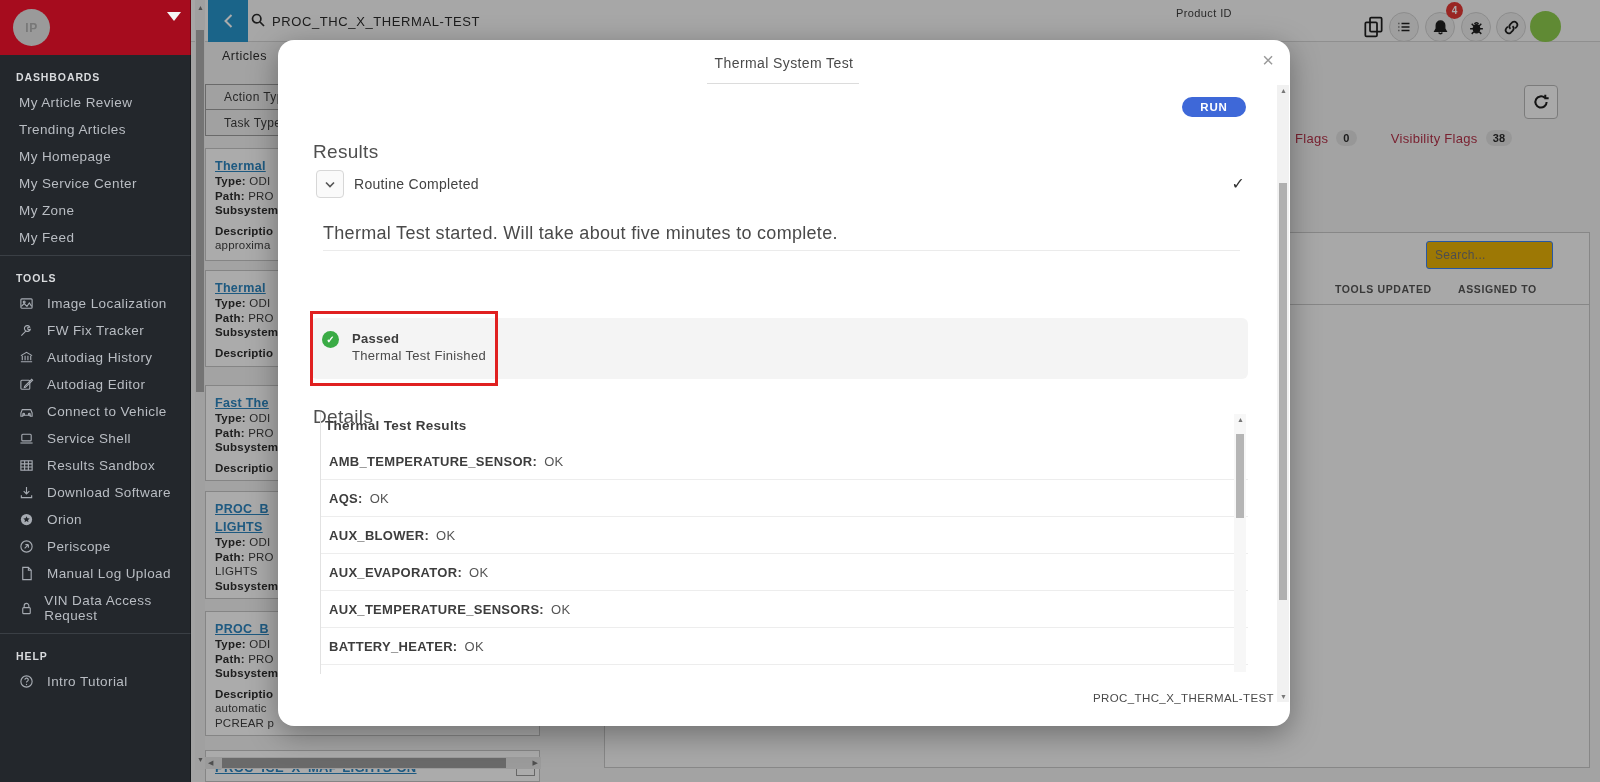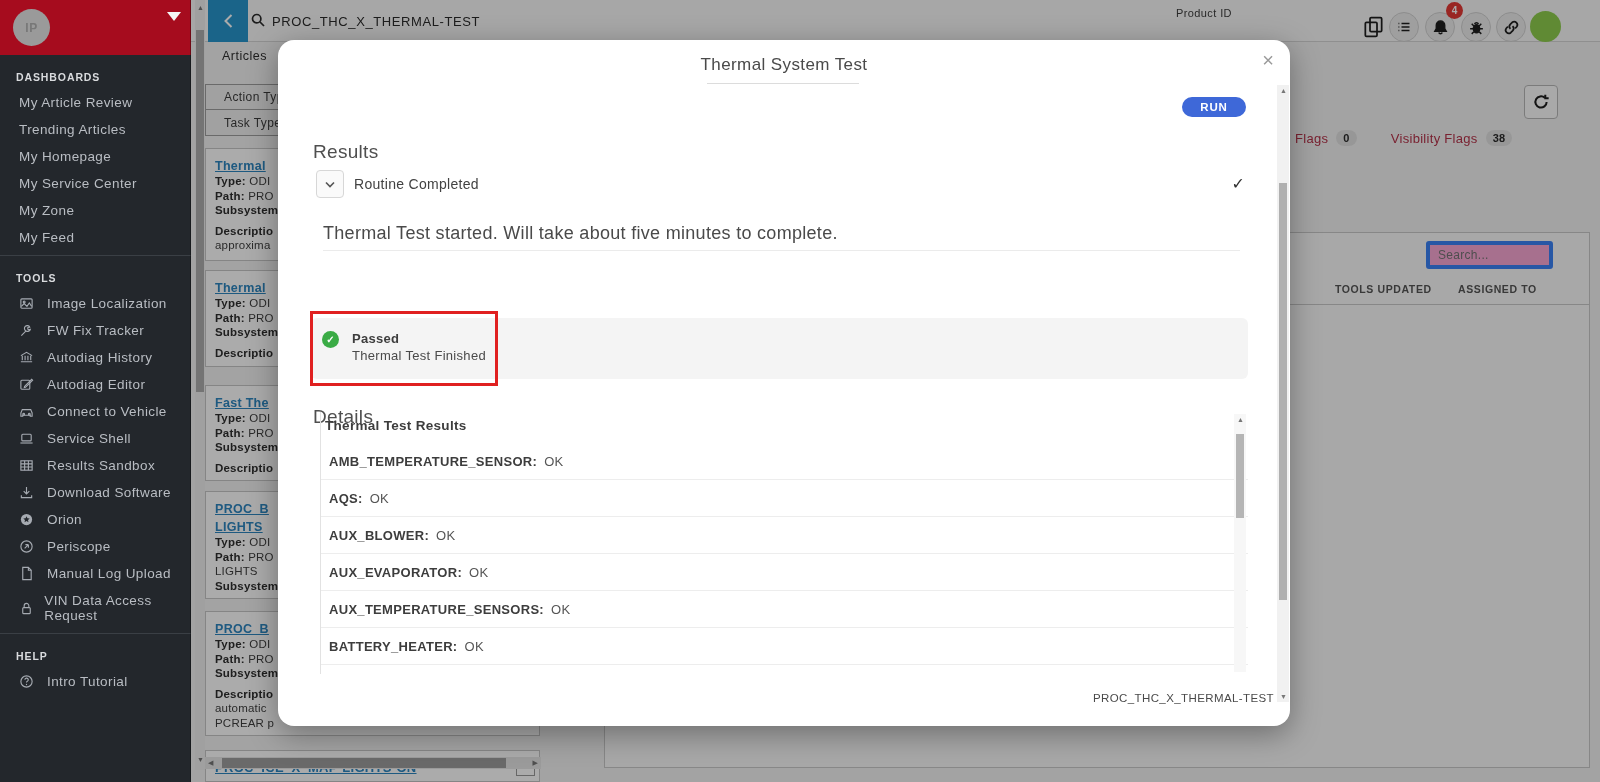--- a/index.html
+++ b/index.html
@@ -50,29 +50,29 @@
   .vscroll { position:absolute; left:5px; top:0; width:10px; height:770px; background:#efefef; }
   .vscroll .thumb { position:absolute; left:1px; top:30px; width:8px; height:362px; background:#adadad; }
   .hscroll { position:absolute; left:15px; top:757px; width:336px; height:12px; background:#e7e7e7; }
   .hscroll .thumb { position:absolute; left:17px; top:1px; width:284px; height:10px; background:#9f9f9f; }
 
   .refresh-btn { position:absolute; left:1334px; top:85px; width:34px; height:34px; background:#fdfdfd; border:1px solid #b8b8b8; border-radius:4px; display:flex; align-items:center; justify-content:center; color:#1e1e1e; cursor:pointer; }
   .flags-row { position:absolute; left:1105px; top:130px; display:flex; align-items:center; font-size:13px; color:#b5334a; letter-spacing:.3px; }
   .count-pill { background:#e2e2e2; color:#2a2a2a; font-size:11px; font-weight:bold; border-radius:9px; padding:2px 7px; margin-left:8px; }
   .flags-row .spacer { width:34px; }
   .right-card { position:absolute; left:414px; top:232px; width:986px; height:536px; background:#fbfbfb; border:1px solid #c9c9c9; }
-  .search-input { position:absolute; right:36px; top:8px; width:127px; height:28px; border:4px solid #3b82f6; border-radius:3px; background:#f9a8d4; font-family:inherit; font-size:12px; color:#555; padding:0 8px; letter-spacing:.3px; outline:none; }
+  .search-input { position:absolute; right:36px; top:8px; width:127px; height:28px; border:1px solid #3b82f6; border-radius:3px; background:#eab308; font-family:inherit; font-size:12px; color:#555; padding:0 8px; letter-spacing:.3px; outline:none; }
   .col-hdrs { position:absolute; left:0; top:50px; width:100%; border-bottom:1px solid #c9c9c9; height:22px; }
   .col-hdr { position:absolute; top:0; font-size:10.5px; font-weight:bold; color:#555; letter-spacing:.6px; }
 
   .overlay { position:absolute; inset:0; background:rgba(0,0,0,0.33); z-index:50; }
 
   
   .modal { position:absolute; left:278px; top:40px; width:1012px; height:686px; background:#ffffff; border-radius:16px; z-index:60; box-shadow:0 8px 30px rgba(0,0,0,.35); }
-  .m-title { position:absolute; left:0; top:15px; width:100%; text-align:center; font-size:17px; color:#4a4a4a; letter-spacing:.4px; }
+  .m-title { position:absolute; left:0; top:15px; width:100%; text-align:center; font-size:14px; color:#4a4a4a; letter-spacing:.4px; }
   .m-title-rule { position:absolute; left:429px; top:43px; width:152px; border-bottom:1px solid #dcdcdc; }
   .m-close { position:absolute; right:16px; top:10px; font-size:20px; color:#9a9a9a; cursor:pointer; line-height:20px; }
   .run-btn { position:absolute; left:904px; top:57px; width:64px; height:20px; border:none; border-radius:16px; background:#3e68d8; color:#fff; font-family:inherit; font-size:11.5px; font-weight:bold; letter-spacing:.8px; cursor:pointer; }
   .m-h { font-size:19px; color:#4f4f4f; letter-spacing:.3px; }
   #results-h { position:absolute; left:35px; top:101px; }
   .collapse-row { position:absolute; left:38px; top:130px; width:934px; height:28px; }
   .chev-btn { position:absolute; left:0; top:0; width:28px; height:28px; background:#fafafa; border:1px solid #d7d7d7; border-radius:4px; display:flex; align-items:center; justify-content:center; color:#555; cursor:pointer; }
   .routine-lbl { position:absolute; left:38px; top:6px; font-size:14px; color:#424242; letter-spacing:.3px; }
   .m-check { position:absolute; right:5px; top:4px; font-size:16px; color:#2f2f2f; }
   .m-msg { position:absolute; left:45px; top:183px; font-size:18px; color:#4a4a4a; letter-spacing:.3px; }

